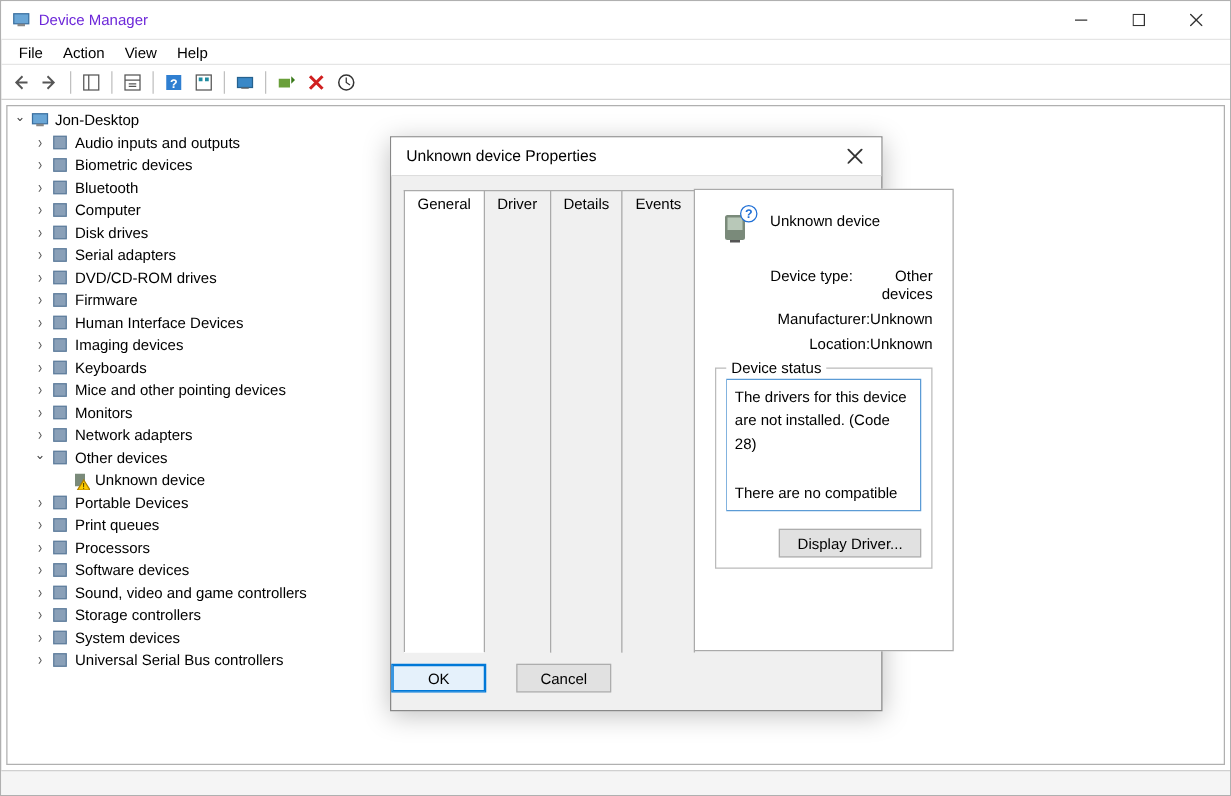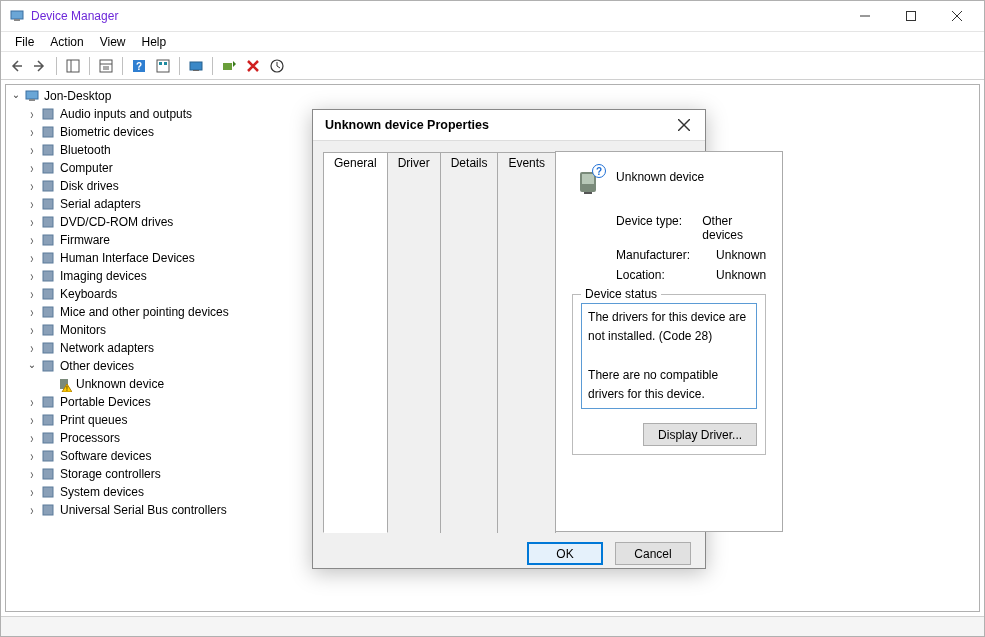--- a/index.html
+++ b/index.html
@@ -32,47 +32,47 @@
 .tw { width: 16px; display: inline-flex; align-items: center; justify-content: center; color: #666; font-size: 10px;}
 .ti { width: 16px; height: 16px; margin-right: 4px; display: inline-flex; align-items: center; justify-content: center; }
 .indent1 { padding-left: 16px; }
 .indent2 { padding-left: 32px; }
 
 
 .statusbar { height: 20px; border-top: 1px solid #d0d0d0; background: #f5f5f5; }
 
 
 .dialog { position: absolute; width: 394px; height: 460px; left: 312px; top: 109px; background: #f0f0f0; border: 1px solid #888; box-shadow: 0 4px 20px rgba(0,0,0,0.25); display: flex; flex-direction: column; }
-.dialog .dlg-titlebar { height: 31px; background: #fff; display: flex; align-items: center; padding: 0 6px 0 12px; border-bottom: 1px solid #ddd; font-weight: bold;}
+.dialog .dlg-titlebar { height: 31px; background: #fff; display: flex; align-items: center; padding: 0 6px 0 12px; border-bottom: 1px solid #ddd;}
 .dialog .dlg-title { font-size: 12.5px; flex: 1; }
 .dialog .dlg-close { width: 30px; height: 30px; display: flex; align-items: center; justify-content: center; cursor: pointer; }
 .dialog .dlg-body { flex: 1; padding: 10px 10px 0 10px; display: flex; flex-direction: row; }
 
 
 .tabstrip { display: flex; position: relative; top: 1px; z-index: 2; }
 .tab { padding: 3px 10px 4px 10px; font-size: 12px; background: #f0f0f0; border: 1px solid #aaa; border-bottom: none; margin-right: -1px; cursor: pointer; }
 .tab.active { background: #fff; border-bottom: 1px solid #fff; position: relative; z-index: 3; }
 .tabpanel { flex: 1; background: #fff; border: 1px solid #aaa; padding: 14px 16px; font-size: 12px; position: relative; }
 
 .dev-row { display: flex; align-items: flex-start; margin-bottom: 16px;}
 .dev-icon { width: 32px; height: 32px; margin-right: 12px; position: relative;}
 .dev-icon .q { position:absolute; right:-2px; top:-2px; width:14px; height:14px; border-radius:50%; background:#fff; border:1px solid #1e6fd6; color:#1e6fd6; font-size:10px; display:flex; align-items:center; justify-content:center; font-weight:bold;}
 
-.prop-grid { margin-left: 44px; }
+.prop-grid { margin-left: 24px; text-align: right; }
 .prop-grid .prow { display: flex; margin-bottom: 6px; }
 .prop-grid .plabel { width: 100px; }
 
 .fieldset { border: 1px solid #bbb; margin-top: 12px; padding: 8px; position: relative; }
 .fieldset .legend { position: absolute; top: -8px; left: 8px; background: #fff; padding: 0 4px; font-size: 12px; }
 .status-text { width: 100%; height: 106px; border: 1px solid #5b9bd5; background: #fff; padding: 4px 6px; font-size: 12px; overflow-y: scroll; resize: none; line-height: 1.6; }
 
 .btn { min-width: 76px; height: 23px; padding: 0 14px; font-size: 12px; background: #e1e1e1; border: 1px solid #adadad; cursor: pointer; display: inline-flex; align-items: center; justify-content: center; }
 .btn.default { border: 1px solid #0078d7; background: #e5f1fb; outline: 1px solid #0078d7; outline-offset: -2px;}
 .btn-row-update { display: flex; justify-content: flex-end; margin-top: 14px; }
-.dlg-footer { padding: 10px 14px 3px 0; display: flex; justify-content: flex-end; gap: 12px; }
+.dlg-footer { padding: 10px 14px 14px 0; display: flex; gap: 24px; }
 
 
 .ico { width:16px; height:16px; }
 .chev::before { content: "›"; display:inline-block; transform: scale(1,1.4); color:#5a5a5a; }
 .chev.open::before { content: "⌄"; transform: translateY(-2px); color:#404040;}
 </style>
 </head>
 <body>
 
 <div class="window">
@@ -366,20 +366,29 @@
           <span>Processors</span>
         </div>
         <div class="tree-row indent1">
           <span class="tw chev"></span>
           <span class="ti">
             <svg class="ico" viewBox="0 0 16 16">
               <rect x="3" y="3" width="10" height="10" fill="#8aa0b8" stroke="#5a7a9a"></rect>
             </svg>
           </span>
           <span>Software devices</span>
+        </div>
+        <div class="tree-row indent1">
+          <span class="tw chev"></span>
+          <span class="ti">
+            <svg class="ico" viewBox="0 0 16 16">
+              <rect x="3" y="3" width="10" height="10" fill="#8aa0b8" stroke="#5a7a9a"></rect>
+            </svg>
+          </span>
+          <span>Sound, video and game controllers</span>
         </div>
         <div class="tree-row indent1">
           <span class="tw chev"></span>
           <span class="ti">
             <svg class="ico" viewBox="0 0 16 16">
               <rect x="3" y="3" width="10" height="10" fill="#8aa0b8" stroke="#5a7a9a"></rect>
             </svg>
           </span>
           <span>Storage controllers</span>
         </div>

